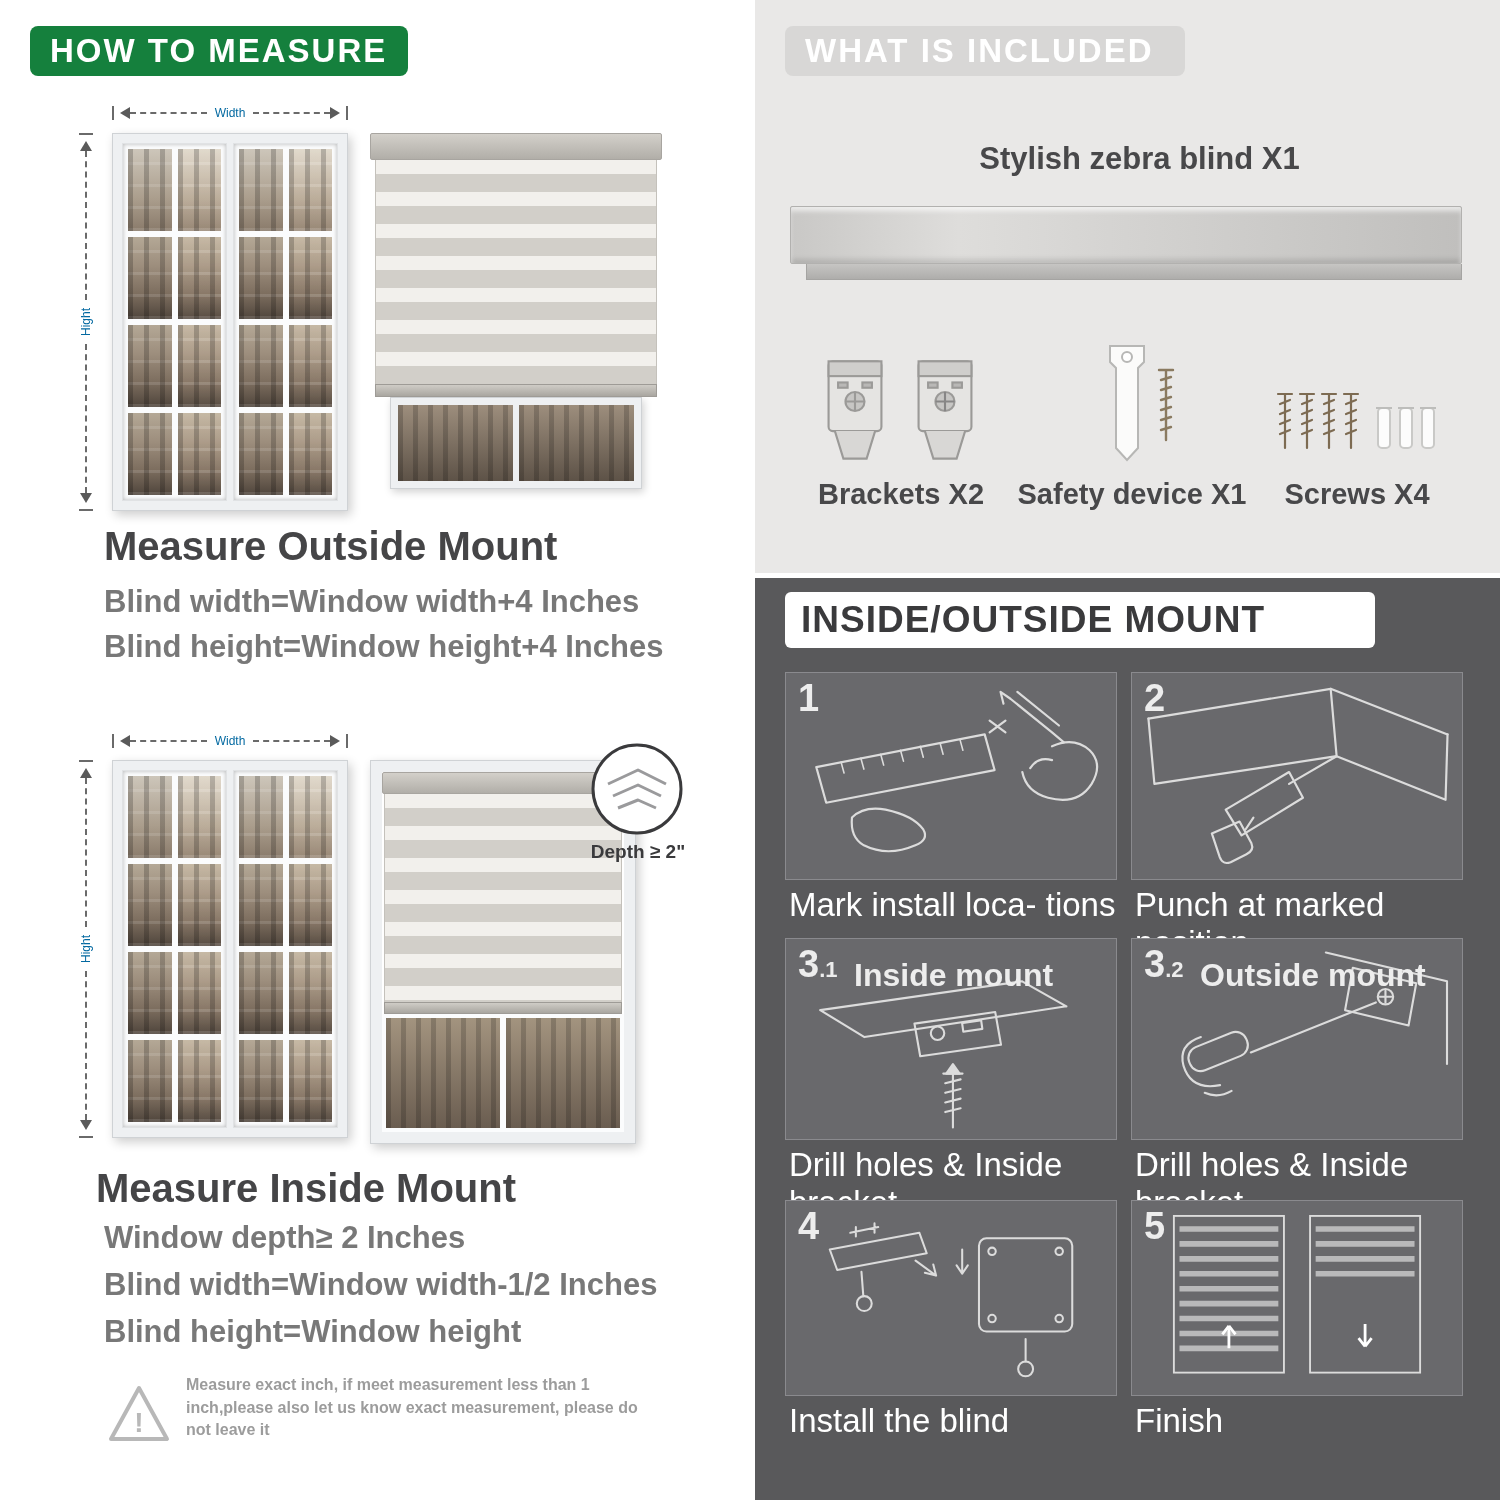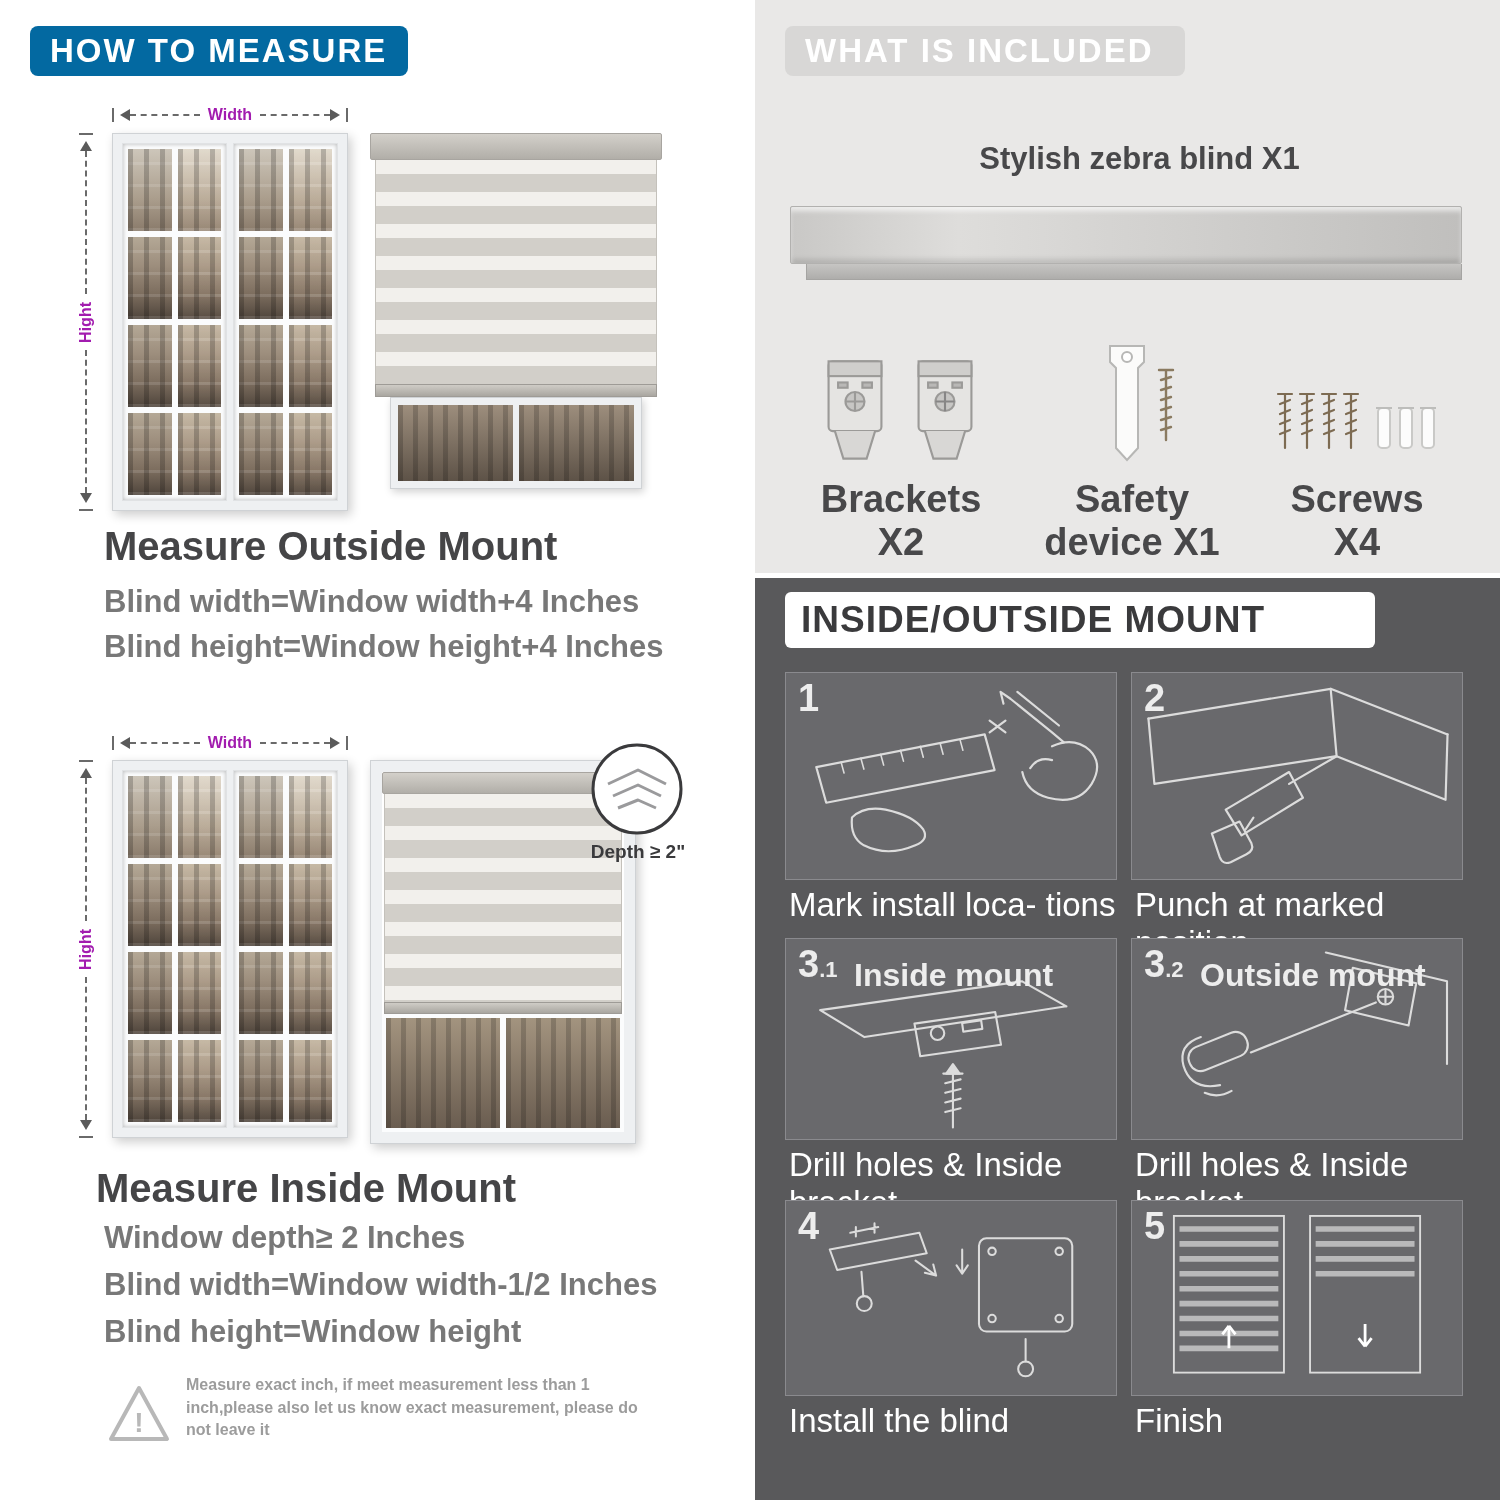--- a/index.html
+++ b/index.html
@@ -10,29 +10,29 @@
     overflow:hidden;
   }
   .abs { position:absolute; }
 
   
   .badge {
     position:absolute; display:flex; align-items:center;
     font-weight:bold; letter-spacing:2px; border-radius:8px;
     white-space:nowrap;
   }
-  .ht-badge { left:30px; top:26px; width:378px; height:50px; background:#0369a1; color:#fff; font-size:33px; padding-left:20px; }
+  .ht-badge { left:30px; top:26px; width:378px; height:50px; background:#15803d; color:#fff; font-size:33px; padding-left:20px; }
   .wi-badge { left:785px; top:26px; width:400px; height:50px; background:#d8d7d6; color:#fff; font-size:33px; padding-left:20px; }
   .iom-badge { left:785px; top:592px; width:590px; height:56px; background:#ffffff; color:#3a3a3c; font-size:37px; padding-left:16px; letter-spacing:1px; border-radius:6px; }
 
   
   .h-arrow { position:absolute; display:flex; align-items:center; color:#3e3e40; }
   .h-arrow::before,.h-arrow::after { content:""; width:2px; height:14px; background:#6a6a6a; }
   .h-arrow .dash { flex:1; border-top:2px dashed #6a6a6a; height:0; }
-  .arrow-lbl { padding:0 8px; font-size:16px; font-weight:bold; color:#a21caf; }
+  .arrow-lbl { padding:0 8px; font-size:12px; font-weight:normal; color:#0369a1; }
   .tri { width:0; height:0; flex:none; }
   .tri.l { border:6px solid transparent; border-right:10px solid #5a5a5a; }
   .tri.r { border:6px solid transparent; border-left:10px solid #5a5a5a; }
   .tri.u { border:6px solid transparent; border-bottom:10px solid #5a5a5a; }
   .tri.d { border:6px solid transparent; border-top:10px solid #5a5a5a; }
   .v-arrow { position:absolute; display:flex; flex-direction:column; align-items:center; }
   .v-arrow::before,.v-arrow::after { content:""; height:2px; width:14px; background:#6a6a6a; }
   .v-arrow .dash { flex:1; border-left:2px dashed #6a6a6a; width:0; }
   .v-arrow .arrow-lbl { writing-mode:vertical-rl; transform:rotate(180deg); padding:8px 0; }
 
@@ -77,21 +77,21 @@
   .sec-title { position:absolute; font-weight:bold; font-size:40px; color:#454547; }
   .formula { position:absolute; font-weight:bold; font-size:31px; color:#787878; }
   .warn-text { position:absolute; left:186px; top:1374px; width:472px; font-size:16px; font-weight:bold; color:#9c9c9c; line-height:1.42; }
 
   
   .included-bg { position:absolute; left:755px; top:0; width:745px; height:573px; background:#e9e8e7; }
   .blind-title { position:absolute; left:755px; top:141px; width:769px; text-align:center; font-size:31px; font-weight:bold; color:#48484a; }
   .headrail { position:absolute; left:790px; top:206px; width:672px; }
   .rail-main { height:58px; background:linear-gradient(90deg,#c9c8c6 0%,#dedddb 25%,#d0cfcd 60%,#c0bfbd 100%); border:1px solid #b2b1af; border-radius:2px; box-shadow:inset 0 4px 5px rgba(255,255,255,.65), inset 0 -4px 5px rgba(0,0,0,.12); }
   .rail-lip { height:16px; width:calc(100% - 16px); margin-left:16px; background:linear-gradient(180deg,#c6c5c3,#aeadab); border:1px solid #a5a4a2; border-top:none; }
-  .item-label { position:absolute; top:478px; text-align:center; font-size:38px; font-weight:bold; color:#48484a; }
+  .item-label { position:absolute; top:478px; text-align:center; font-size:29px; font-weight:bold; color:#48484a; }
 
   
   .mount-bg { position:absolute; left:755px; top:578px; width:745px; height:922px; background:#59595b; }
   .panel { position:absolute; width:332px; background:#69696c; border:1px solid #8a8a8e; }
   .panel svg { position:absolute; inset:0; width:100%; height:100%; }
   .p-num { position:absolute; top:6px; left:12px; color:#ededed; font-weight:bold; font-size:38px; line-height:1; z-index:2; }
   .p-num .sub { font-size:22px; }
   .p-label { position:absolute; top:18px; left:68px; color:#ededed; font-weight:bold; font-size:32px; z-index:2; }
   .caption { position:absolute; width:332px; color:#ffffff; font-weight:normal; font-size:33px; padding-left:4px; }
 

